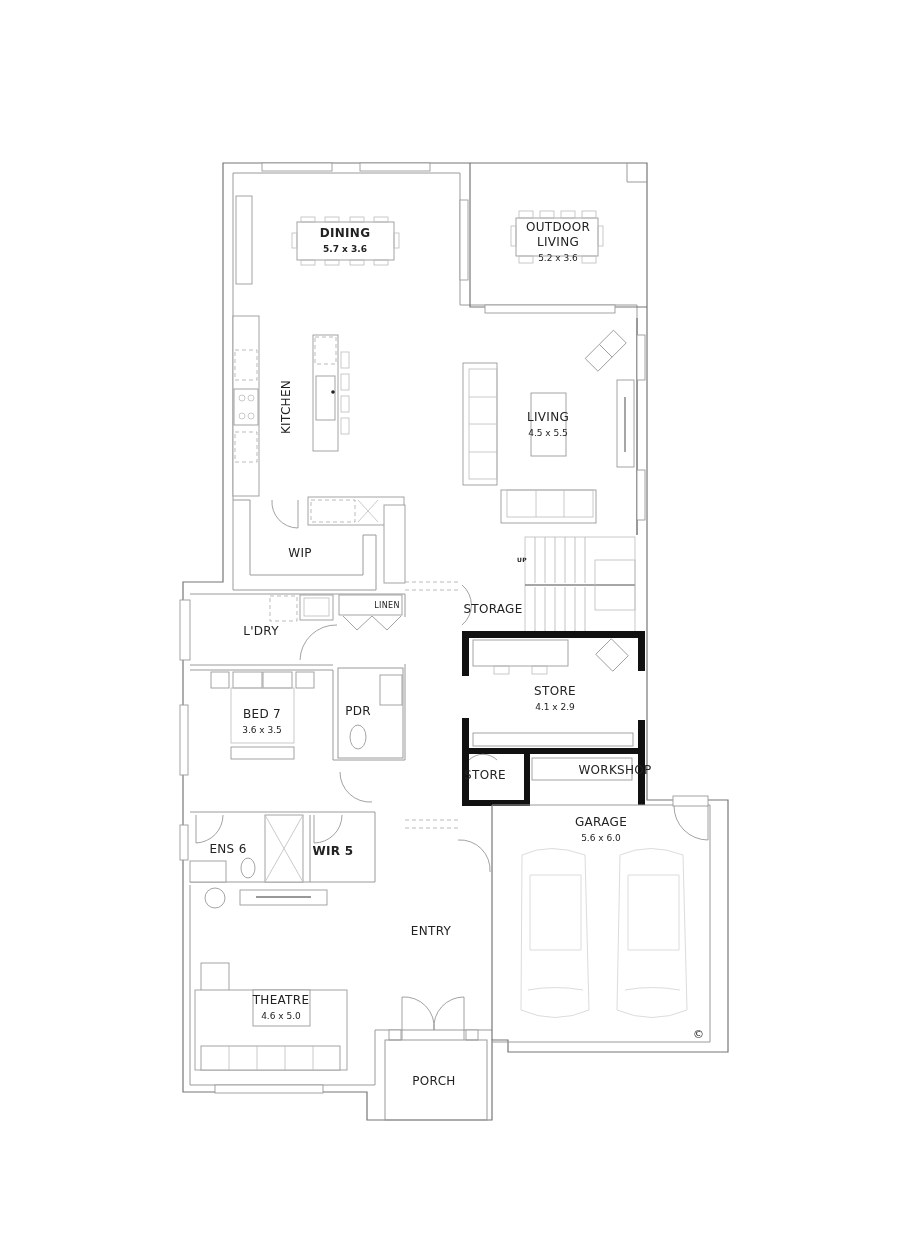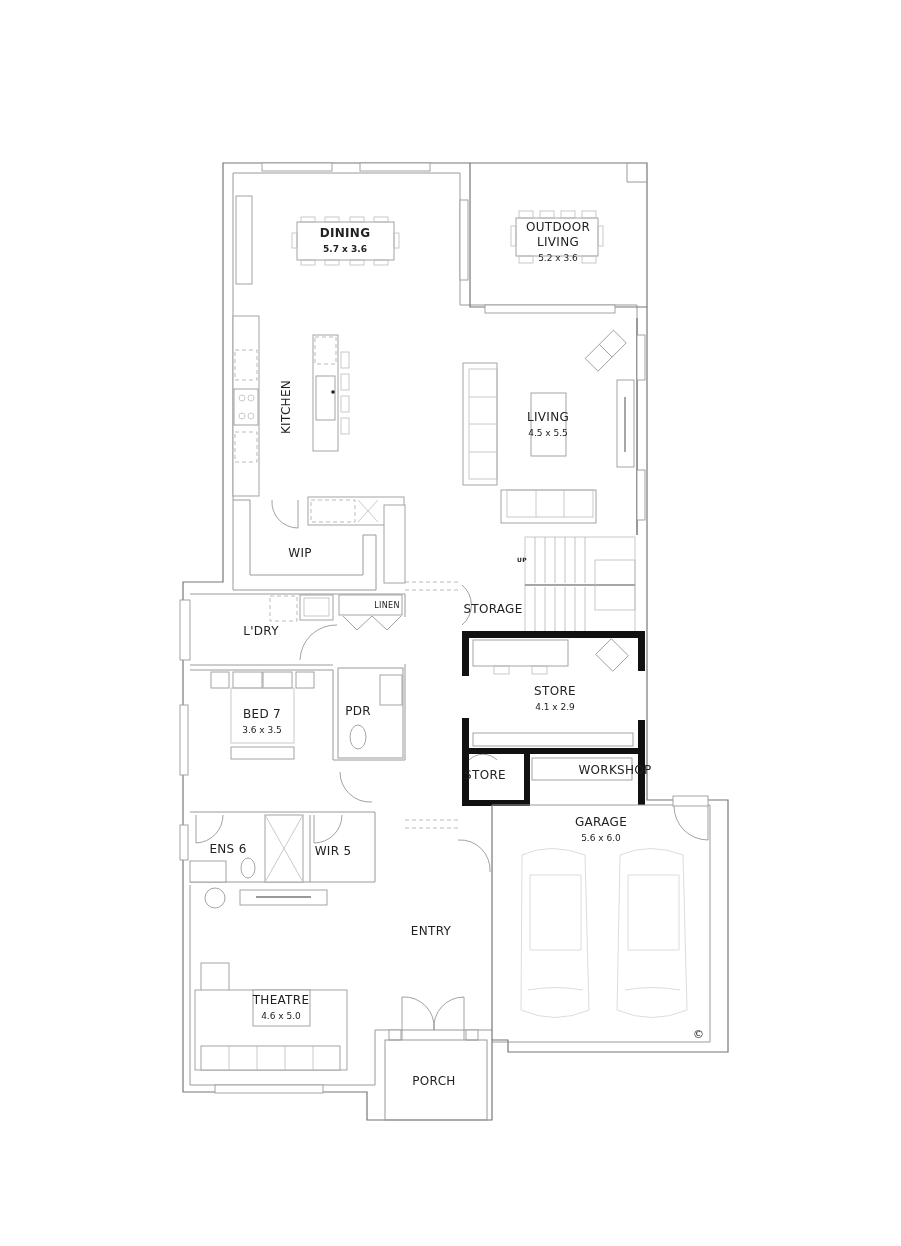--- a/index.html
+++ b/index.html
@@ -294,21 +294,21 @@
 <div class="lbl" style="left:583px;top:770px;margin-left:32px;">
   <span class="name">WORKSHOP</span>
 </div>
 <div class="lbl" style="left:601px;top:830px;">
   <span class="name">GARAGE</span>
   <span class="dim">5.6 x 6.0</span>
 </div>
 <div class="lbl" style="left:228px;top:849px;">
   <span class="name">ENS 6</span>
 </div>
-<div class="lbl" style="left:333px;top:851px;">
+<div class="lbl" style="left:333px;top:851px;font-weight:bold;">
   <span class="name">WIR 5</span>
 </div>
 <div class="lbl" style="left:431px;top:931px;">
   <span class="name">ENTRY</span>
 </div>
 <div class="lbl" style="left:281px;top:1008px;">
   <span class="name">THEATRE</span>
   <span class="dim">4.6 x 5.0</span>
 </div>
 <div class="lbl" style="left:434px;top:1081px;">

